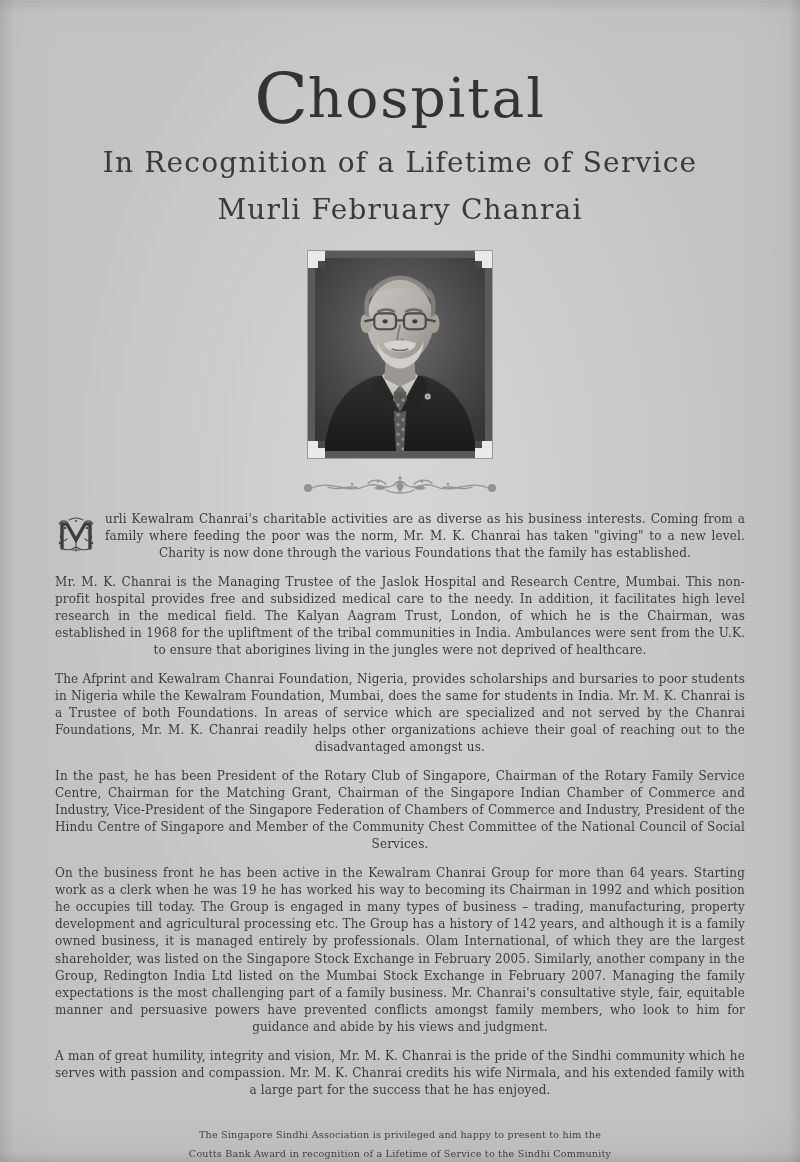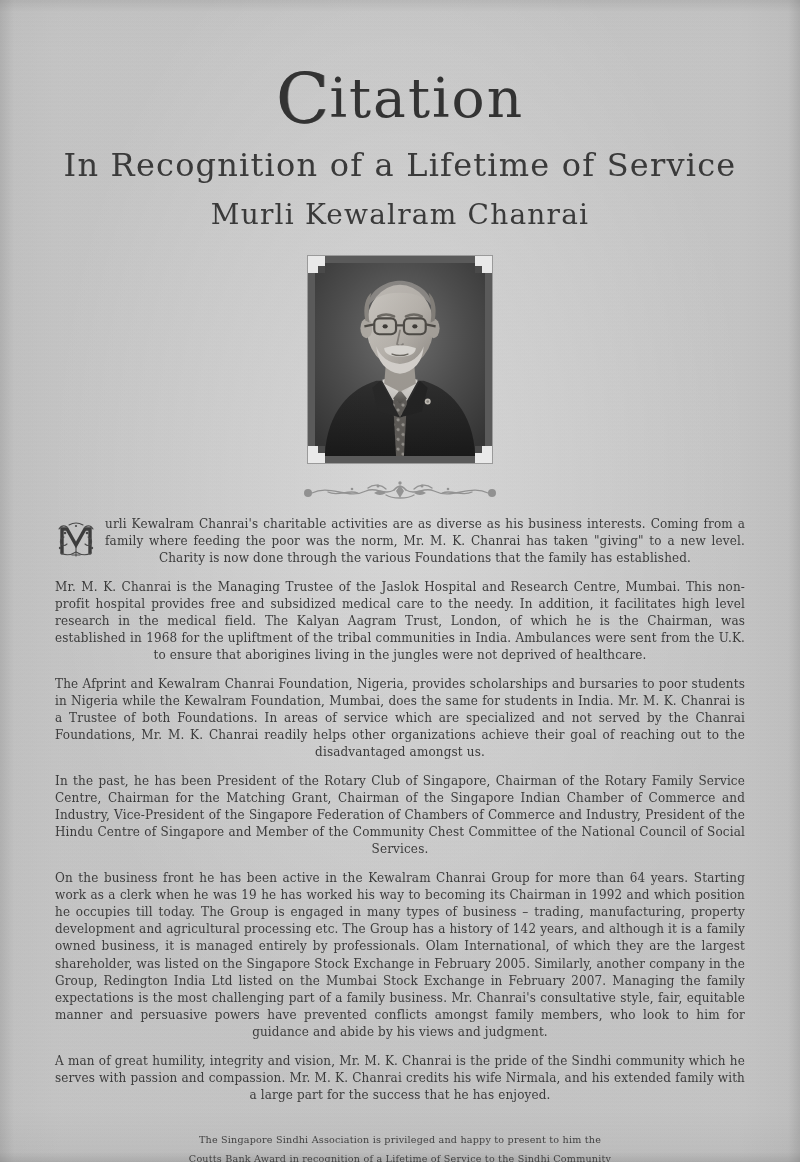--- a/index.html
+++ b/index.html
@@ -56,21 +56,21 @@
     position: relative;
     display: inline-block;
   }
   .title-main .dropletter {
     font-size: 70px;
     vertical-align: -6px;
     letter-spacing: 0px;
     text-shadow: 0.6px 0 0 rgba(60,60,60,0.55);
   }
   .title-sub1 {
-    font-size: 32px;
+    font-size: 28px;
     margin-top: 12px;
     letter-spacing: 1.2px;
     color: #3a3a3a;
   }
   .title-sub2 {
     font-size: 28px;
     margin-top: 14px;
     letter-spacing: 1.2px;
     color: #3a3a3a;
   }
@@ -174,24 +174,24 @@
   }
   .closing .ln { display: block; }
 </style>
 </head>
 <body>
 
 <div class="page">
 
   <div class="title-block">
     <div class="title-main blackletter">
-      <span class="dropletter">C</span><span>itation</span>
+      <span class="dropletter">C</span><span>hospital</span>
     </div>
     <div class="title-sub1 blackletter">In Recognition of a Lifetime of Service</div>
-    <div class="title-sub2 blackletter">Murli Kewalram Chanrai</div>
+    <div class="title-sub2 blackletter">Murli February Chanrai</div>
   </div>
 
   <div class="portrait-wrap">
     <div class="portrait-frame">
       <div class="photo">
         <svg viewBox="0 0 172 195" preserveAspectRatio="xMidYMid slice">
           <defs>
             <radialGradient id="bg" cx="50%" cy="38%" r="72%">
               <stop offset="0%" stop-color="#6e6e6e"></stop>
               <stop offset="55%" stop-color="#4c4c4c"></stop>

